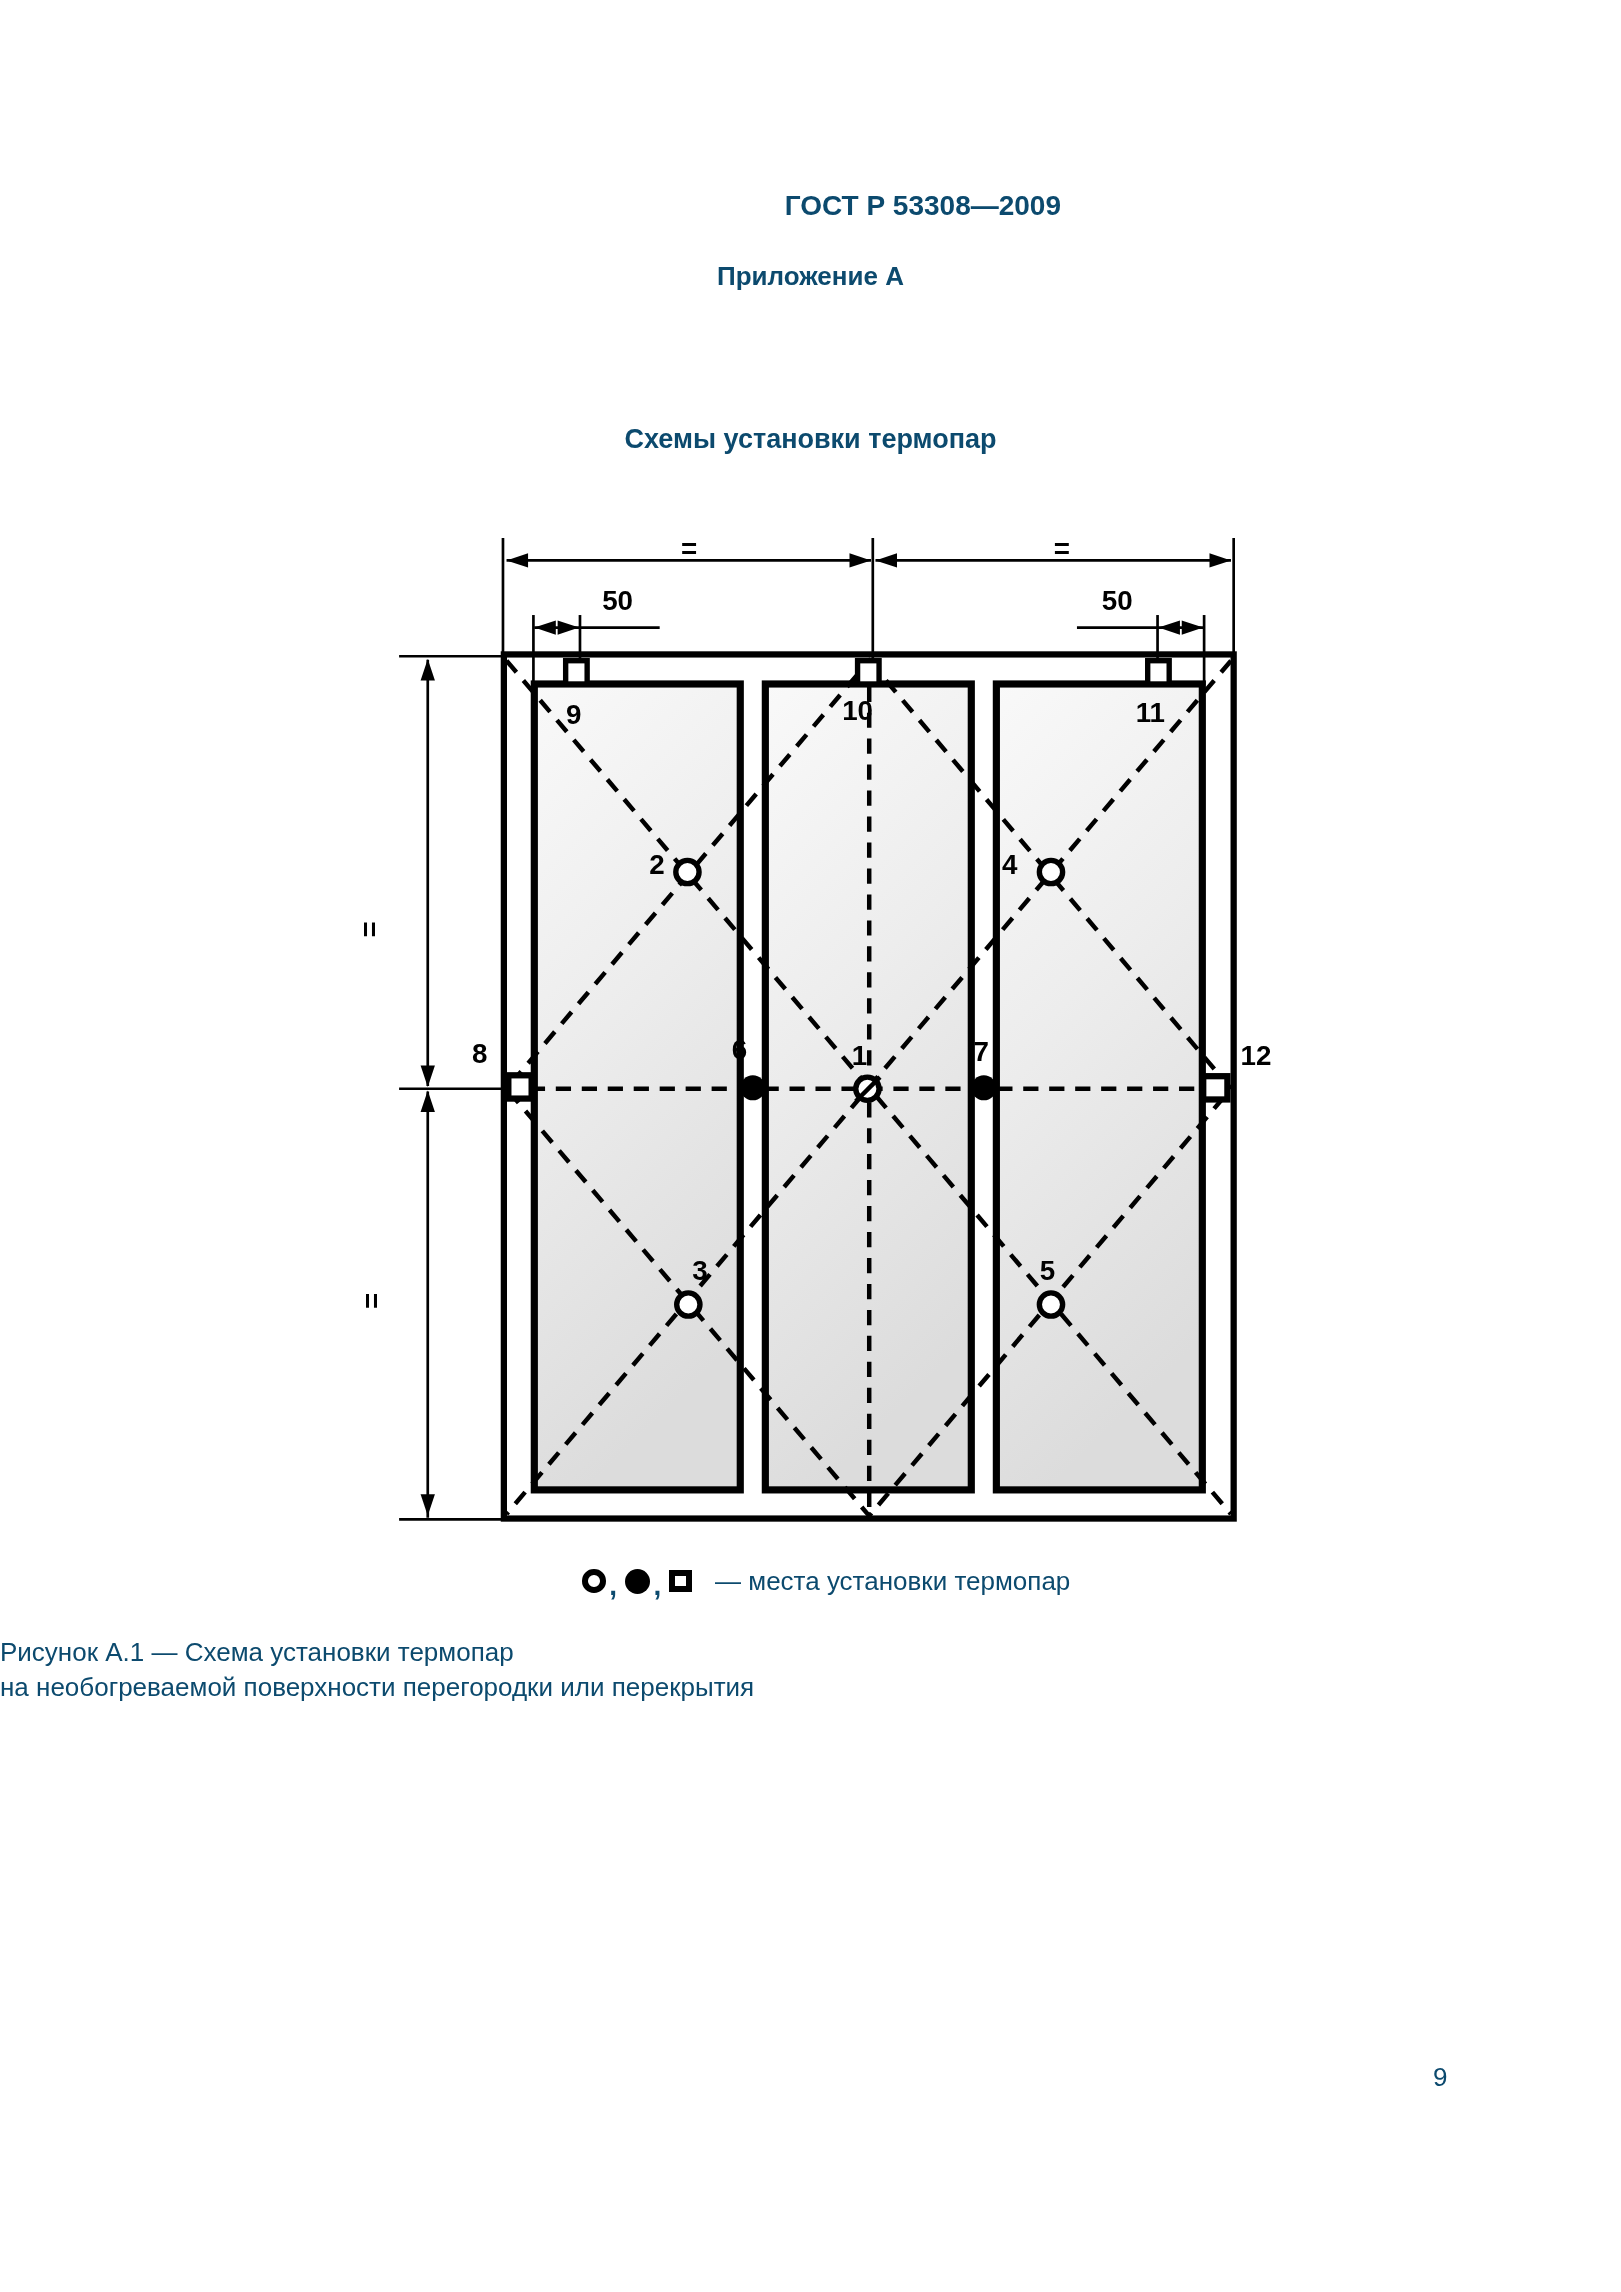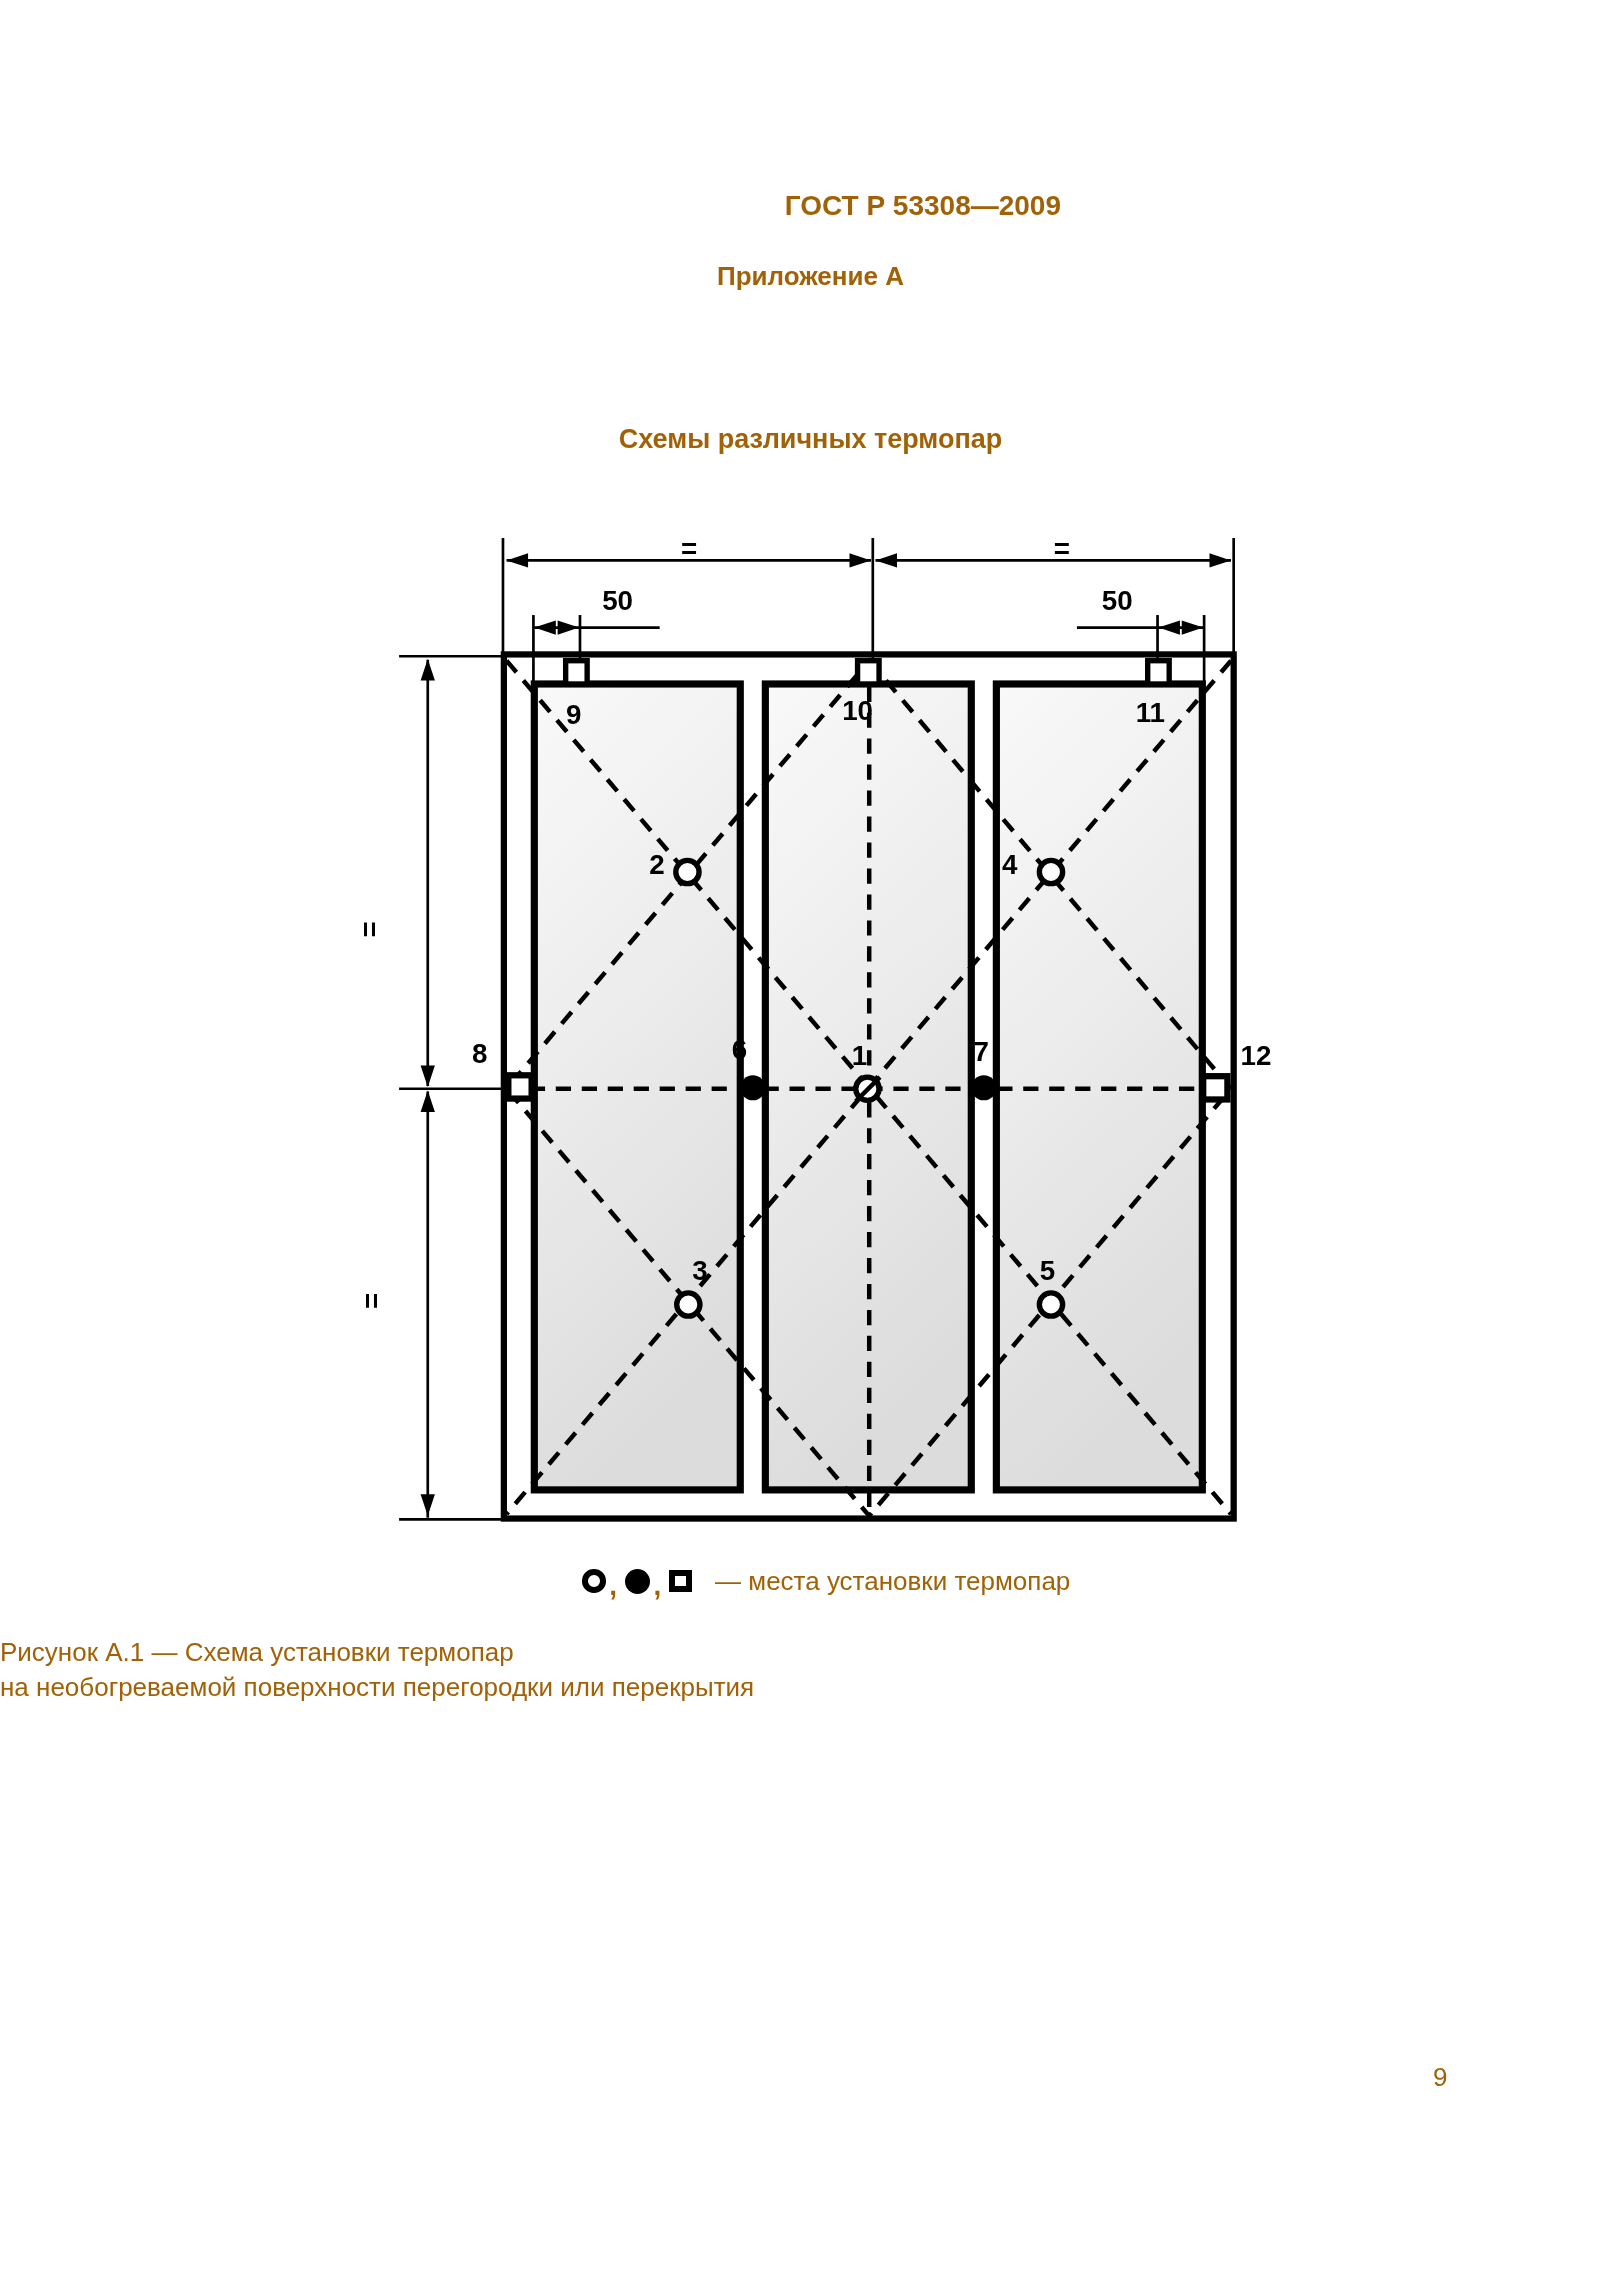--- a/index.html
+++ b/index.html
@@ -2,21 +2,21 @@
 <html style="font-size:14.3px"><head>
 <meta charset="utf-8">
 <style>
   html,body { margin:0; padding:0; background:#888; }
   .page {
     position:relative;
     width:1621px; height:2293px;
     margin:0 auto;
     background:#ffffff;
     font-family:"Liberation Sans", sans-serif;
-    color:#a16207;
+    color:#0c4a6e;
     overflow:hidden;
   }
   .doc-number {
     position:absolute; top:190px; left:0; width:1061px;
     text-align:right; font-weight:bold; font-size:28px;
   }
   .appendix {
     position:absolute; top:260px; left:0; width:1621px;
     text-align:center; font-weight:bold; font-size:26px; line-height:32px;
   }
@@ -60,21 +60,21 @@
 
 <div class="page">
 
   <div class="doc-number">ГОСТ Р 53308—2009</div>
 
   <div class="appendix">
     <div>Приложение А</div>
   </div>
 
   <div class="section-title">
-    <div>Схемы различных термопар</div>
+    <div>Схемы установки термопар</div>
   </div>
 
   <svg class="diagram-svg" width="985" height="1066" viewBox="0 0 1100 1190" xmlns="http://www.w3.org/2000/svg">
     <defs>
       <linearGradient id="panelFill" x1="0" y1="0" x2="0.25" y2="1">
         <stop offset="0" stop-color="#f9f9f9"></stop>
         <stop offset="0.45" stop-color="#ededed"></stop>
         <stop offset="1" stop-color="#dcdcdc"></stop>
       </linearGradient>
     </defs>

